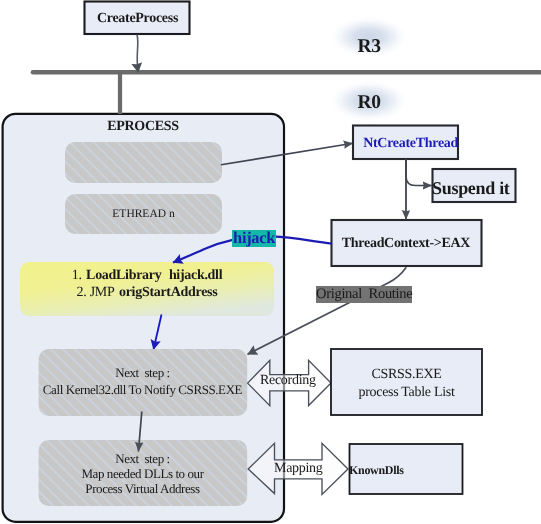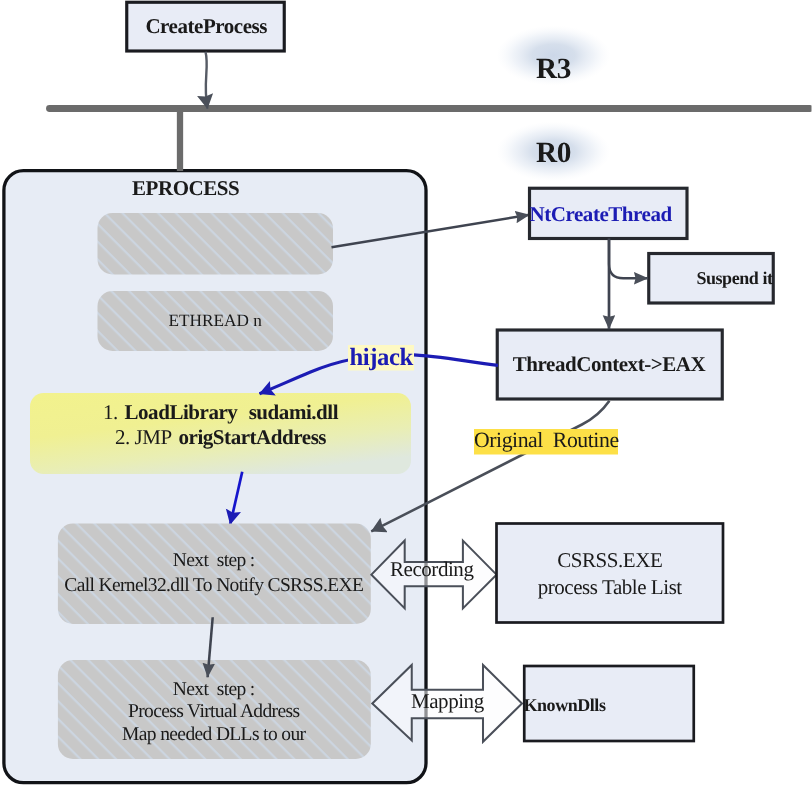--- a/index.html
+++ b/index.html
@@ -6,21 +6,21 @@
   body{width:541px;height:524px;position:relative;overflow:hidden;font-family:"Liberation Serif",serif;
        -webkit-font-smoothing:antialiased;text-rendering:geometricPrecision;}
   #stage{position:absolute;left:0;top:0;width:476px;height:524px;}
   svg{position:absolute;left:0;top:0;}
   .lbl,.blk{position:absolute;color:#1a1a1a;white-space:nowrap;}
   .sp{display:inline-block;width:4.5px;}
   .pre{white-space:pre;}
   .sp2{display:inline-block;width:7.5px;}
   .bold{font-weight:bold;}
   .blue{color:#1c1cb4;}
-  .hijack{background:#fef9c3;padding:0 1px;line-height:16.5px;}
+  .hijack{background:#14b8a6;padding:0 1px;line-height:16.5px;}
 </style>
 </head>
 <body>
 
 <div id="stage">
 
 <svg id="gfx" width="541" height="524" viewBox="0 0 541 524" xmlns="http://www.w3.org/2000/svg">
   <defs>
     <pattern id="hatch" width="8.4" height="8.4" patternUnits="userSpaceOnUse" patternTransform="rotate(45)">
       <rect width="8.4" height="8.4" fill="#c8c8c8"></rect>
@@ -89,44 +89,44 @@
   <path d="M247.6,383.1 L269.8,360.4 L269.8,374.6 L308.6,374.6 L308.6,360.4 L331,383.1 L308.6,405.6 L308.6,390.9 L269.8,390.9 L269.8,405.6 Z" fill="#fbfcfe" fill-opacity="0.55" stroke="#4a4f59" stroke-width="1.35" stroke-linejoin="miter"></path>
   <path d="M248.2,469 L274.5,443.3 L274.5,459.9 L322,459.9 L322,443.3 L348,469 L322,494.5 L322,478.8 L274.5,478.8 L274.5,493.6 Z" fill="#fbfcfe" fill-opacity="0.55" stroke="#4a4f59" stroke-width="1.35" stroke-linejoin="miter"></path>
 
   <rect x="331" y="349" width="151" height="66" fill="#e8ecf6" stroke="#1a1b20" stroke-width="1.8"></rect>
   <rect x="349.5" y="444" width="113" height="50" fill="#e8ecf6" stroke="#1a1b20" stroke-width="1.8"></rect>
 </svg>
 
 <div class="lbl bold" style="left:0;top:11px;width:275px;text-align:center;font-size:14px;letter-spacing:-0.3px">CreateProcess</div>
 <div class="lbl bold" style="left:341px;top:36px;width:56px;text-align:center;font-size:19.5px;letter-spacing:-0.3px">R3</div>
 <div class="lbl bold" style="left:341px;top:92px;width:56px;text-align:center;font-size:19.5px;letter-spacing:-0.3px">R0</div>
-<div class="lbl bold" style="left:88px;top:119px;width:110px;font-size:14px;letter-spacing:-0.3px">EPROCESS</div>
+<div class="lbl bold" style="left:88px;top:119px;width:110px;text-align:center;font-size:14px;letter-spacing:-0.3px">EPROCESS</div>
 <div class="lbl" style="left:65px;top:208px;width:157px;text-align:center;font-size:11.5px">ETHREAD n</div>
-<div class="lbl bold blue" style="left:353px;top:136px;width:105px;text-align:left;font-size:14px;letter-spacing:-0.3px">NtCreateThread</div>
-<div class="lbl bold" style="left:432px;top:178px;width:83px;text-align:right;font-size:12px;letter-spacing:-0.3px">Suspend it</div>
+<div class="lbl bold blue" style="left:353px;top:136px;width:105px;text-align:right;font-size:14px;letter-spacing:-0.3px">NtCreateThread</div>
+<div class="lbl bold" style="left:432px;top:178px;width:83px;text-align:left;font-size:18px;letter-spacing:-0.3px">Suspend it</div>
 <div class="lbl bold" style="left:331px;top:236px;width:150px;text-align:center;font-size:14px;letter-spacing:-0.3px">ThreadContext-&gt;EAX</div>
 <div class="lbl bold blue hijack" style="left:232px;top:230px;font-size:16.5px;letter-spacing:-0.3px">hijack</div>
-<div class="lbl pre" style="left:316px;top:286px;font-size:14.5px;letter-spacing:-0.3px;background:#fde047">Original  Routine</div>
+<div class="lbl pre" style="left:316px;top:286px;font-size:14.5px;letter-spacing:-0.3px;background:#737373">Original  Routine</div>
 <div class="lbl" style="left:260px;top:373px;font-size:14px;letter-spacing:-0.3px">Recording</div>
 <div class="lbl" style="left:274px;top:461px;font-size:14px;letter-spacing:-0.3px">Mapping</div>
 
 <div class="blk" style="left:331px;top:366px;width:151px;text-align:center;font-size:14px;letter-spacing:-0.3px;line-height:18px">
   <div>CSRSS.EXE</div>
   <div>process Table List</div>
 </div>
 <div class="blk bold" style="left:349px;top:463px;width:113px;text-align:left;font-size:12px;letter-spacing:-0.3px">KnownDlls</div>
 
 <div class="blk" style="left:20px;top:268px;width:254px;text-align:center;font-size:14px;letter-spacing:-0.3px;line-height:16.5px">
-  <div><span>1.</span><span class="sp"></span><b>LoadLibrary</b><span class="sp2"></span><b>sudami.dll</b></div>
+  <div><span>1.</span><span class="sp"></span><b>LoadLibrary</b><span class="sp2"></span><b>hijack.dll</b></div>
   <div><span>2. JMP</span><span class="sp"></span><b>origStartAddress</b></div>
 </div>
 
 <div class="blk" style="left:38px;top:364px;width:209px;text-align:center;font-size:13px;letter-spacing:-0.42px;line-height:17px">
   <div class="pre">Next  step :</div>
   <div>Call Kernel32.dll To Notify CSRSS.EXE</div>
 </div>
 <div class="blk" style="left:38px;top:451px;width:209px;text-align:center;font-size:13px;letter-spacing:-0.42px;line-height:15px">
   <div class="pre">Next  step :</div>
+  <div>Map needed DLLs to our</div>
   <div>Process Virtual Address</div>
-  <div>Map needed DLLs to our</div>
 </div>
 
 </div>
 
 </body></html>

